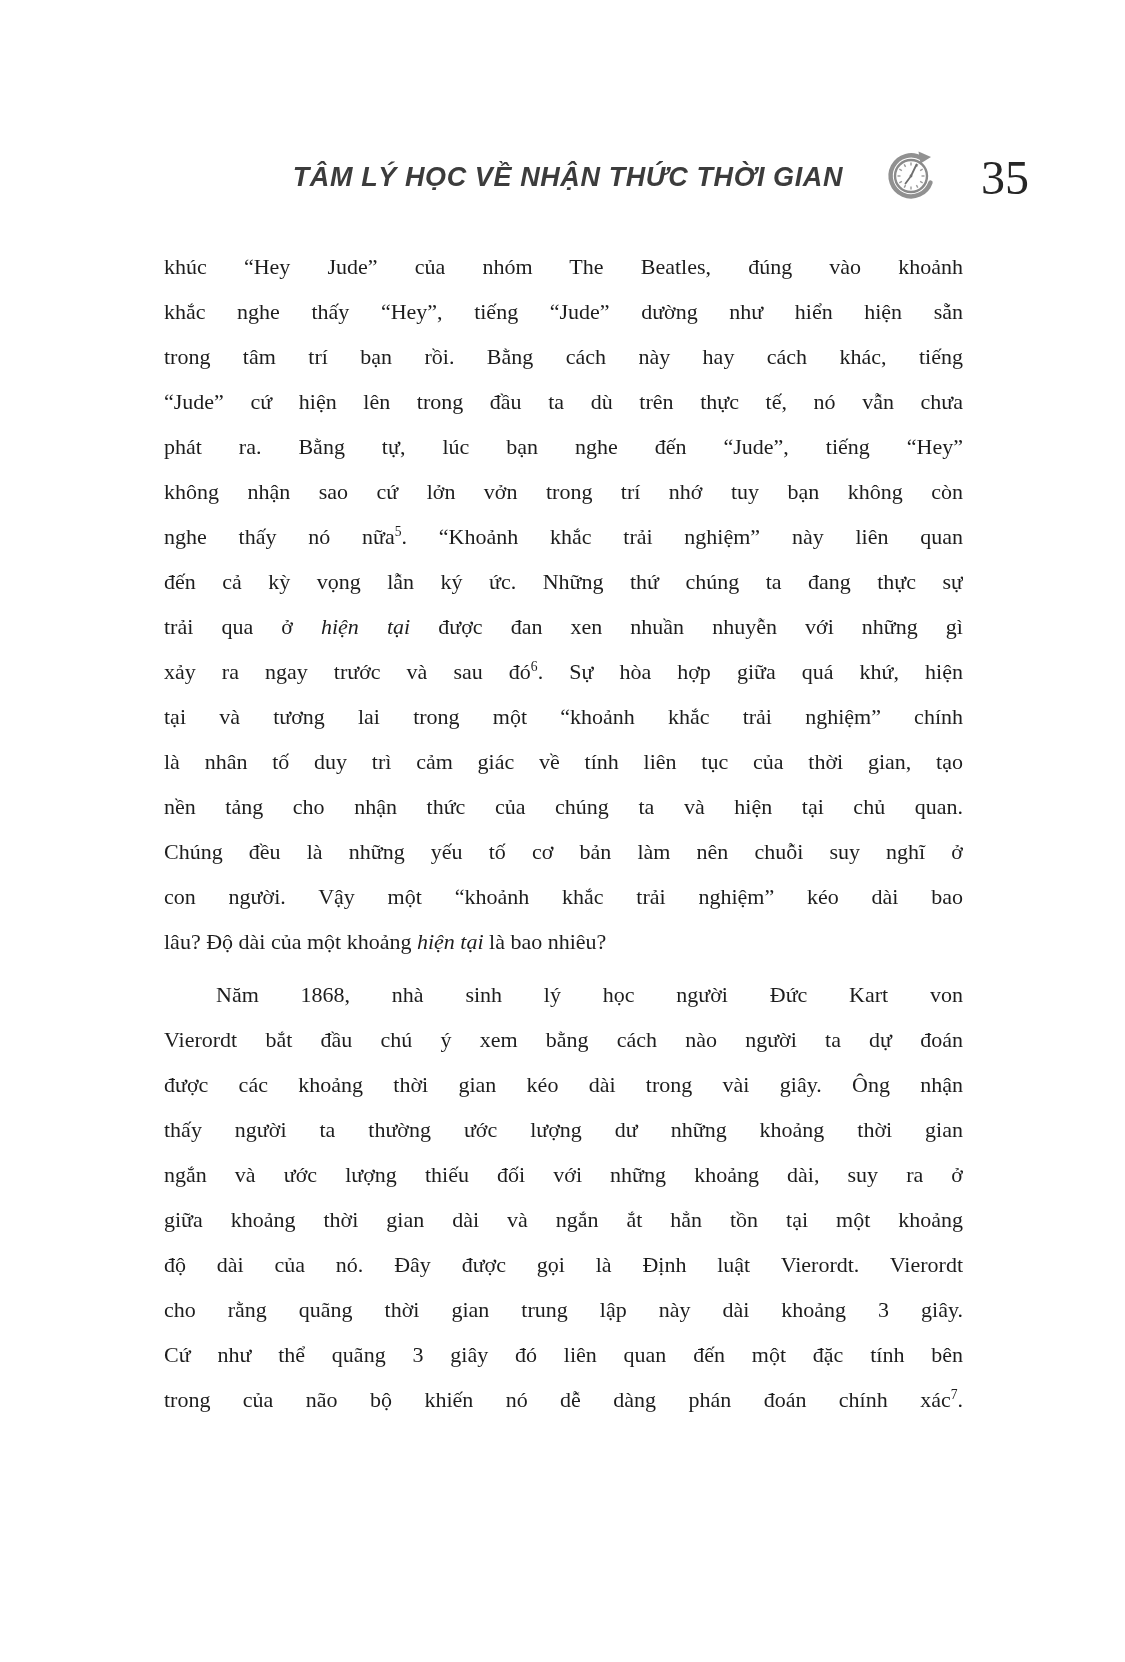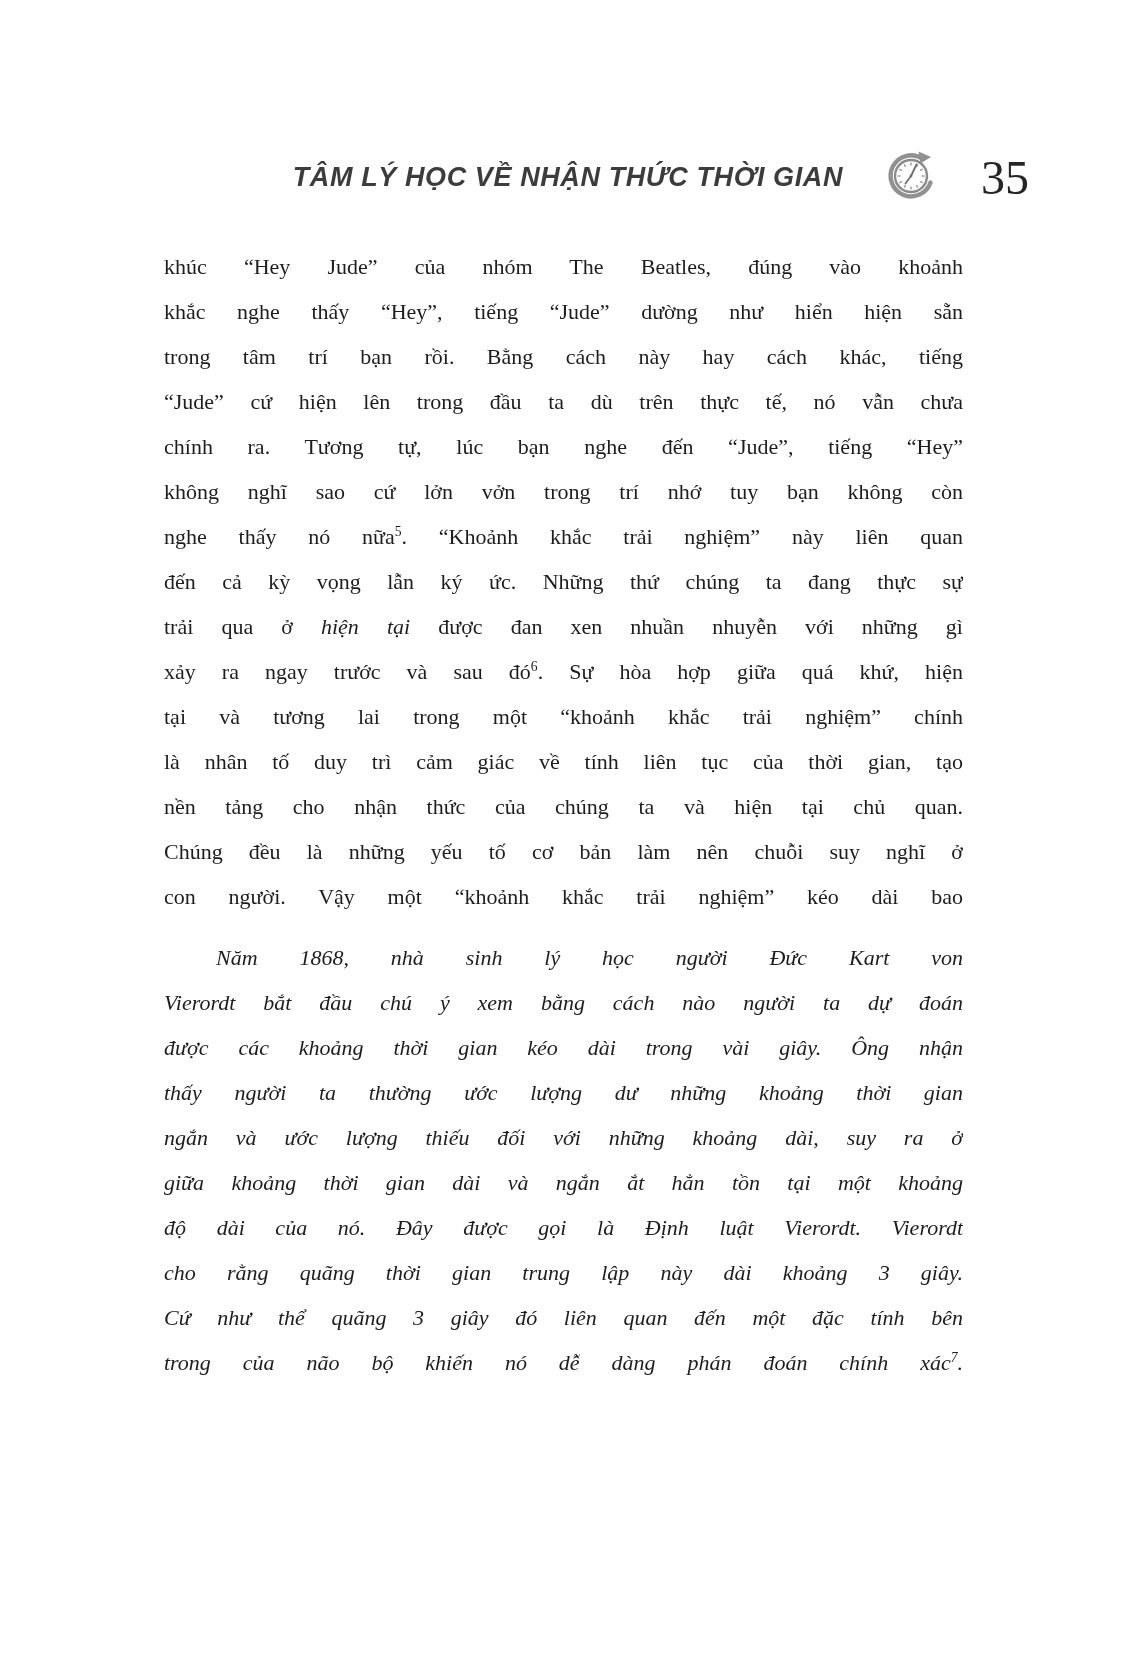--- a/index.html
+++ b/index.html
@@ -38,21 +38,21 @@
     font-size: 48px;
     color: #262626;
   }
   .text-block {
     position: absolute;
     left: 164px; top: 244px;
     width: 799px;
     color: #1d1d1d;
     font-size: 22px;
   }
-  .paragraph + .paragraph { margin-top: 16px; font-style: italic; }
+  .paragraph + .paragraph { margin-top: 8px; }
   .line {
     height: 45px;
     line-height: 45px;
     text-align: justify;
     text-align-last: justify;
     overflow: hidden;
     white-space: normal;
   }
   .line.endline { text-align-last: left; }
   .line.indent { padding-left: 52px; }
@@ -100,31 +100,32 @@
   </span>
   <span class="page-number">35</span>
 </header>
 
 <main class="text-block">
     <div class="paragraph">
       <div class="line">khúc “Hey Jude” của nhóm The Beatles, đúng vào khoảnh</div>
       <div class="line">khắc nghe thấy “Hey”, tiếng “Jude” dường như hiển hiện sẵn</div>
       <div class="line">trong tâm trí bạn rồi. Bằng cách này hay cách khác, tiếng</div>
       <div class="line">“Jude” cứ hiện lên trong đầu ta dù trên thực tế, nó vẫn chưa</div>
-      <div class="line">chính ra. Tương tự, lúc bạn nghe đến “Jude”, tiếng “Hey”</div>
-      <div class="line">không nghĩ sao cứ lởn vởn trong trí nhớ tuy bạn không còn</div>
+      <div class="line">phát ra. Bằng tự, lúc bạn nghe đến “Jude”, tiếng “Hey”</div>
+      <div class="line">không nhận sao cứ lởn vởn trong trí nhớ tuy bạn không còn</div>
       <div class="line">nghe thấy nó nữa<sup>5</sup>. “Khoảnh khắc trải nghiệm” này liên quan</div>
       <div class="line">đến cả kỳ vọng lẫn ký ức. Những thứ chúng ta đang thực sự</div>
       <div class="line">trải qua ở <i>hiện tại</i> được đan xen nhuần nhuyễn với những gì</div>
       <div class="line">xảy ra ngay trước và sau đó<sup>6</sup>. Sự hòa hợp giữa quá khứ, hiện</div>
       <div class="line">tại và tương lai trong một “khoảnh khắc trải nghiệm” chính</div>
       <div class="line">là nhân tố duy trì cảm giác về tính liên tục của thời gian, tạo</div>
       <div class="line">nền tảng cho nhận thức của chúng ta và hiện tại chủ quan.</div>
       <div class="line">Chúng đều là những yếu tố cơ bản làm nên chuỗi suy nghĩ ở</div>
       <div class="line">con người. Vậy một “khoảnh khắc trải nghiệm” kéo dài bao</div>
+      <div class="line endline">lâu? Độ dài của một khoảng <i>hiện tại</i> là bao nhiêu?</div>
     </div>
     <div class="paragraph">
       <div class="line indent">Năm 1868, nhà sinh lý học người Đức Kart von</div>
       <div class="line">Vierordt bắt đầu chú ý xem bằng cách nào người ta dự đoán</div>
       <div class="line">được các khoảng thời gian kéo dài trong vài giây. Ông nhận</div>
       <div class="line">thấy người ta thường ước lượng dư những khoảng thời gian</div>
       <div class="line">ngắn và ước lượng thiếu đối với những khoảng dài, suy ra ở</div>
       <div class="line">giữa khoảng thời gian dài và ngắn ắt hẳn tồn tại một khoảng</div>
       <div class="line">độ dài của nó. Đây được gọi là Định luật Vierordt. Vierordt</div>
       <div class="line">cho rằng quãng thời gian trung lập này dài khoảng 3 giây.</div>

